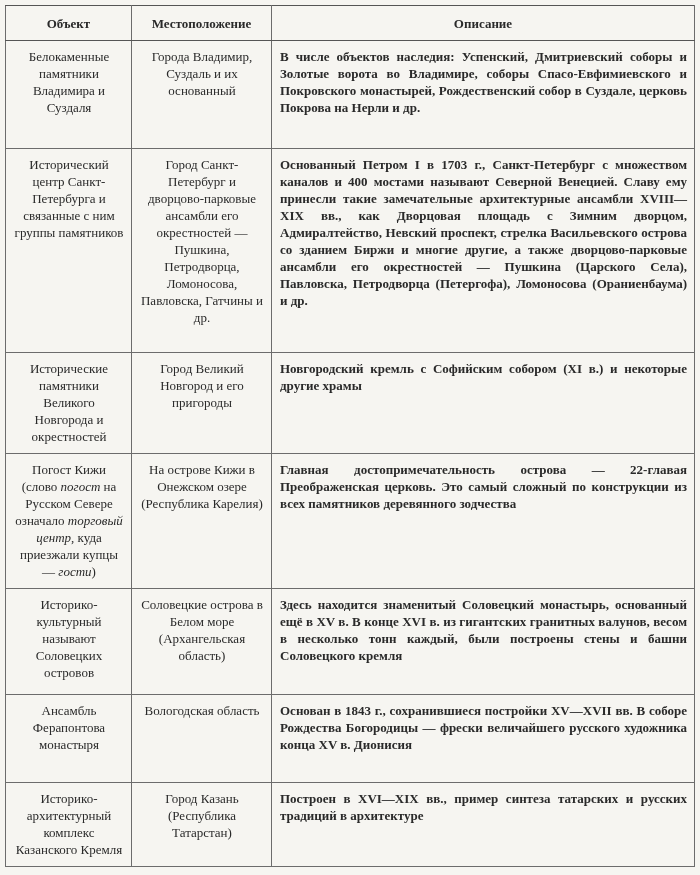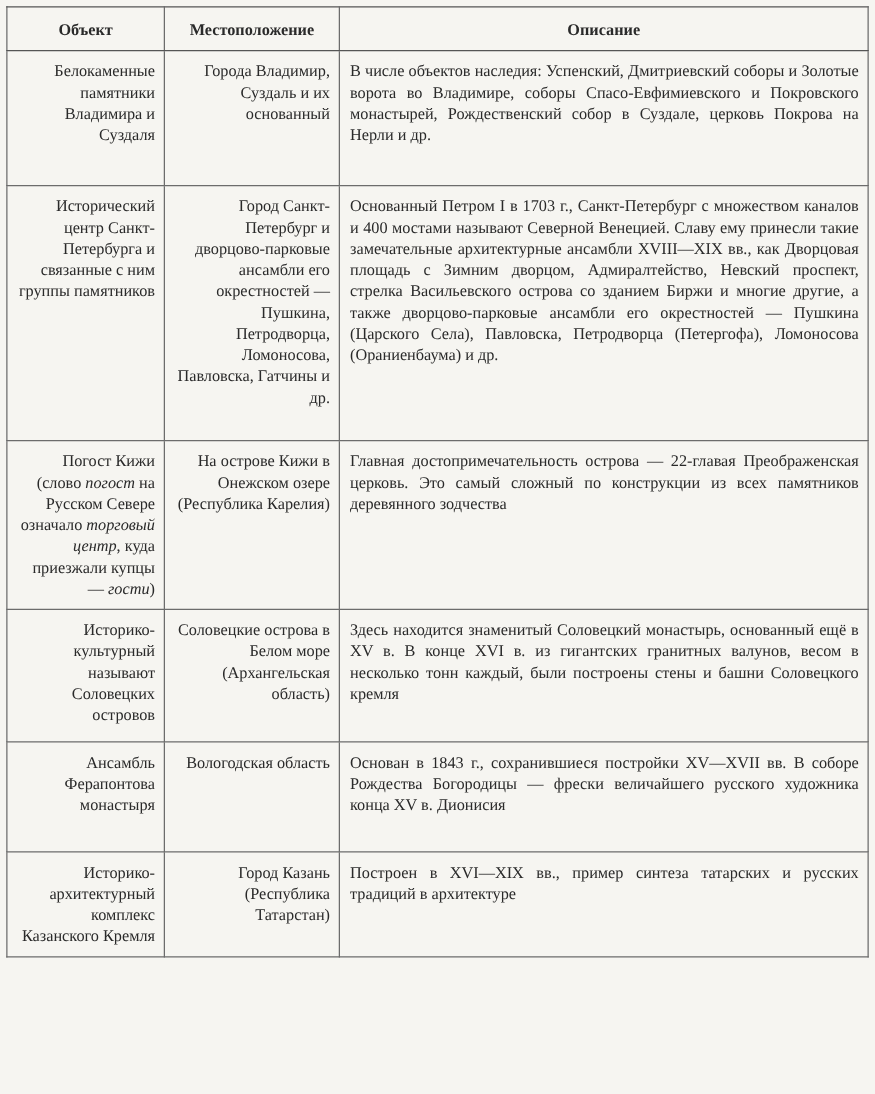--- a/index.html
+++ b/index.html
@@ -16,33 +16,33 @@
       table-layout: fixed;
       font-size: 13px;
       line-height: 17px;
     }
     col.c1 { width: 126px; }
     col.c2 { width: 140px; }
     col.c3 { width: 423px; }
     th, td {
       border: 1px solid #6c6c6c;
       vertical-align: top;
-      text-align: right;
+      text-align: center;
     }
     th {
       font-weight: bold;
       text-align: center;
       height: 32px;
       vertical-align: middle;
       font-size: 13px;
       border-top: 1.5px solid #555;
       border-bottom: 1.5px solid #555;
     }
     td { padding: 7px 7px 8px 8px; }
-    td.desc { text-align: justify; }
+    td.desc { text-align: justify; font-weight: bold; }
     tr.row-1 td { height: 92px; }
     tr.row-2 td { height: 188px; }
     tr.row-3 td { height: 55px; }
     tr.row-4 td { height: 72px; }
     tr.row-5 td { height: 88px; }
     tr.row-6 td { height: 90px; }
     tr.row-7 td { height: 72px; }
     tr.row-8 td { height: 53px; }
     em { }
   </style>
@@ -66,20 +66,25 @@
     <tr class="row-1">
       <td>Белокаменные памятники Владимира и Суздаля</td>
       <td>Города Владимир, Суздаль и их основанный</td>
       <td class="desc">В числе объектов наследия: Успенский, Дмитриевский соборы и Золотые ворота во Владимире, соборы Спасо-Евфимиевского и Покровского монастырей, Рождественский собор в Суздале, церковь Покрова на Нерли и др.</td>
     </tr>
     <tr class="row-2">
       <td>Исторический центр Санкт-Петербурга и связанные с ним группы памятников</td>
       <td>Город Санкт-Петербург и дворцово-парковые ансамбли его окрестностей — Пушкина, Петродворца, Ломоносова, Павловска, Гатчины и др.</td>
       <td class="desc">Основанный Петром I в 1703 г., Санкт-Петербург с множеством каналов и 400 мостами называют Северной Венецией. Славу ему принесли такие замечательные архитектурные ансамбли XVIII—XIX вв., как Дворцовая площадь с Зимним дворцом, Адмиралтейство, Невский проспект, стрелка Васильевского острова со зданием Биржи и многие другие, а также дворцово-парковые ансамбли его окрестностей — Пушкина (Царского Села), Павловска, Петродворца (Петергофа), Ломоносова (Ораниенбаума) и др.</td>
     </tr>
+    <tr class="row-3">
+      <td>Исторические памятники Великого Новгорода и окрестностей</td>
+      <td>Город Великий Новгород и его пригороды</td>
+      <td class="desc">Новгородский кремль с Софийским собором (XI в.) и некоторые другие храмы</td>
+    </tr>
     <tr class="row-5">
       <td>
         <span>Погост Кижи (слово </span><em>погост</em><span> на Русском Севере означало </span><em>торговый центр</em><span>, куда приезжали купцы — </span><em>гости</em><span>)</span>
       </td>
       <td>На острове Кижи в Онежском озере (Республика Карелия)</td>
       <td class="desc">Главная достопримечательность острова — 22-главая Преображенская церковь. Это самый сложный по конструкции из всех памятников деревянного зодчества</td>
     </tr>
     <tr class="row-6">
       <td>Историко-культурный называют Соловецких островов</td>
       <td>Соловецкие острова в Белом море (Архангельская область)</td>

